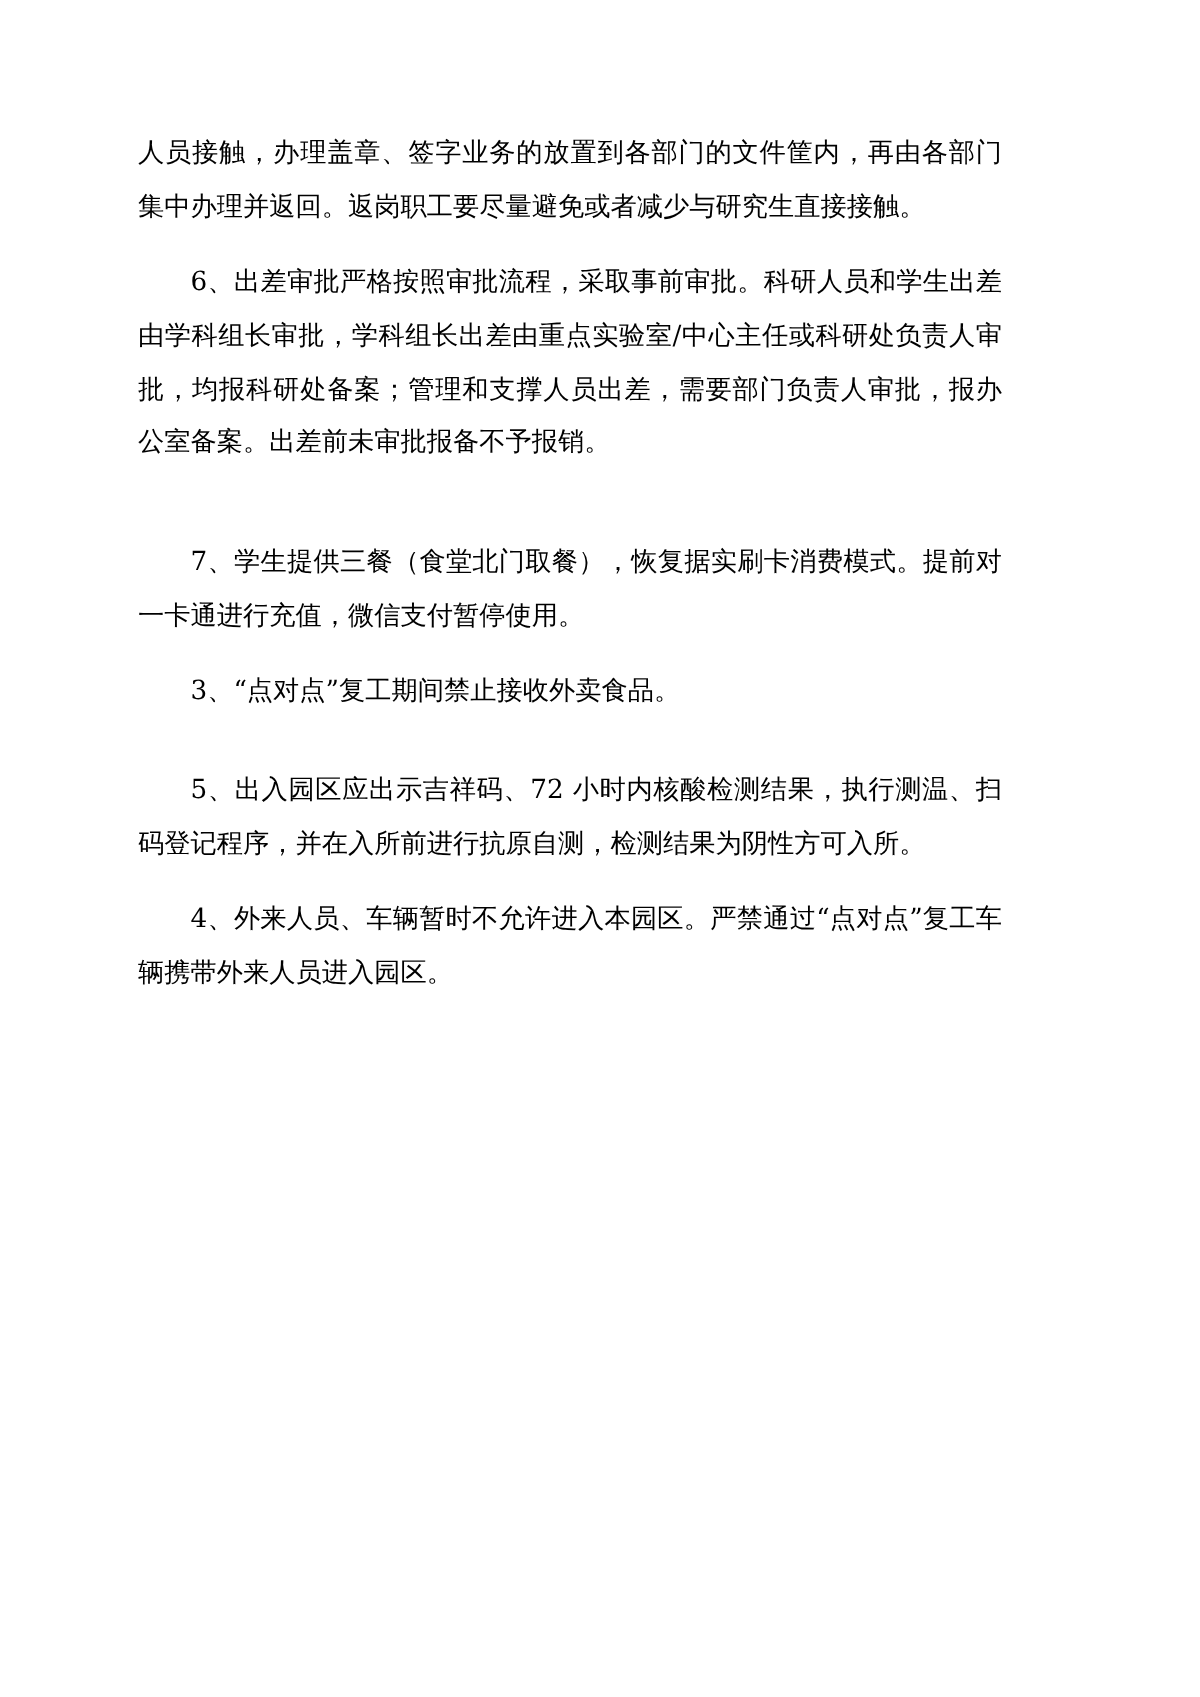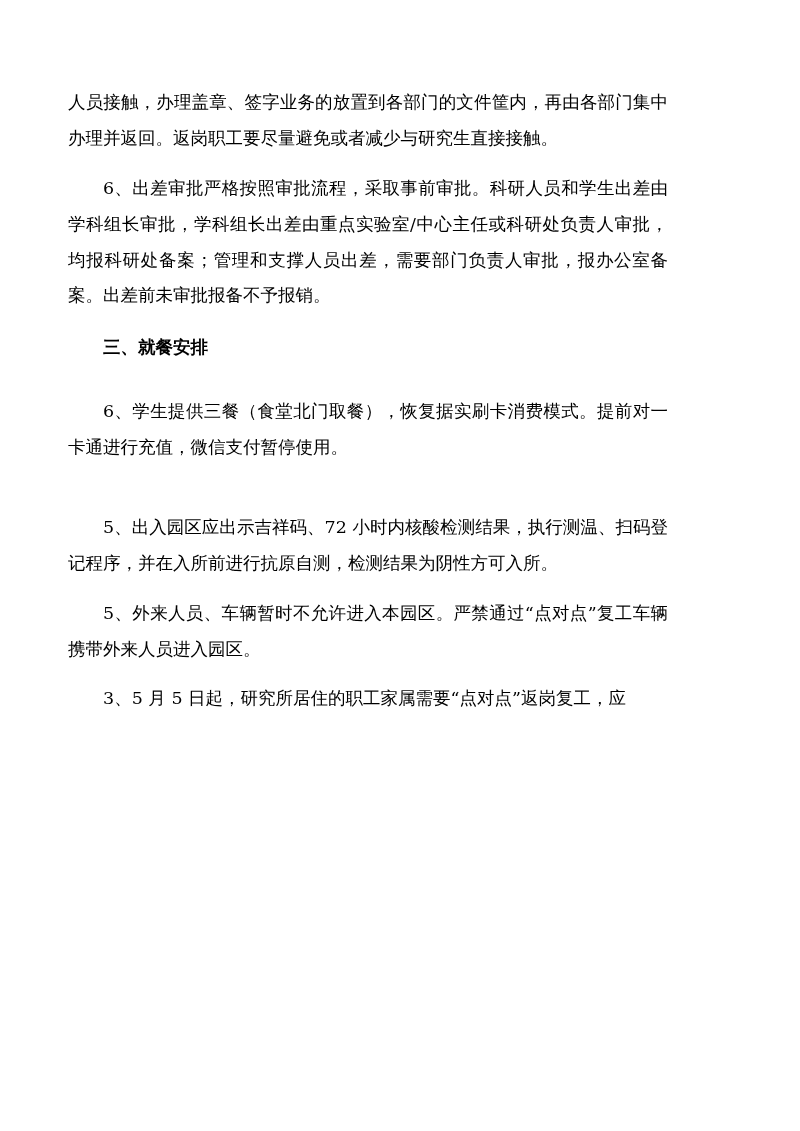--- a/index.html
+++ b/index.html
@@ -11,21 +11,21 @@
     width: 800px;
     height: 1131px;
     font-family: "DejaVu Serif", "Liberation Serif", serif;
     color: #000000;
   }
   .page {
     position: relative;
     width: 760px;
     height: 1131px;
     box-sizing: border-box;
-    padding: 85px 92px 0 68px;
+    padding: 85px 92px 0 92px;
     background: #ffffff;
   }
   .doc-body {
     font-size: 17.5px;
     line-height: 2.05;
     text-align: justify;
     text-justify: inter-ideograph;
   }
   p.para {
     margin: 0 0 0 0;
@@ -49,34 +49,33 @@
 
 <div class="page">
   <div class="doc-body">
 
     <p class="para cont">人员接触，办理盖章、签字业务的放置到各部门的文件筐内，再由各部门集中办理并返回。返岗职工要尽量避免或者减少与研究生直接接触。</p>
     <div class="gap-sm"></div>
 
     <p class="para">6、出差审批严格按照审批流程，采取事前审批。科研人员和学生出差由学科组长审批，学科组长出差由重点实验室/中心主任或科研处负责人审批，均报科研处备案；管理和支撑人员出差，需要部门负责人审批，报办公室备案。出差前未审批报备不予报销。</p>
     <div class="gap-md"></div>
 
-    <p class="heading">三、就餐安排</p>
     <div class="gap-sm"></div>
 
     <div class="gap-sm"></div>
 
-    <p class="para">6、学生提供三餐（食堂北门取餐），恢复据实刷卡消费模式。提前对一卡通进行充值，微信支付暂停使用。</p>
+    <p class="para">7、学生提供三餐（食堂北门取餐），恢复据实刷卡消费模式。提前对一卡通进行充值，微信支付暂停使用。</p>
     <div class="gap-sm"></div>
 
+    <p class="para">3、“点对点”复工期间禁止接收外卖食品。</p>
     <div class="gap-md"></div>
 
     <div class="gap-sm"></div>
 
     <p class="para">5、出入园区应出示吉祥码、72 小时内核酸检测结果，执行测温、扫码登记程序，并在入所前进行抗原自测，检测结果为阴性方可入所。</p>
     <div class="gap-sm"></div>
 
-    <p class="para">5、外来人员、车辆暂时不允许进入本园区。严禁通过“点对点”复工车辆携带外来人员进入园区。</p>
+    <p class="para">4、外来人员、车辆暂时不允许进入本园区。严禁通过“点对点”复工车辆携带外来人员进入园区。</p>
     <div class="gap-sm"></div>
 
-    <p class="para">3、5 月 5 日起，研究所居住的职工家属需要“点对点”返岗复工，应</p>
 
   </div>
 </div>
 
 </body></html>

